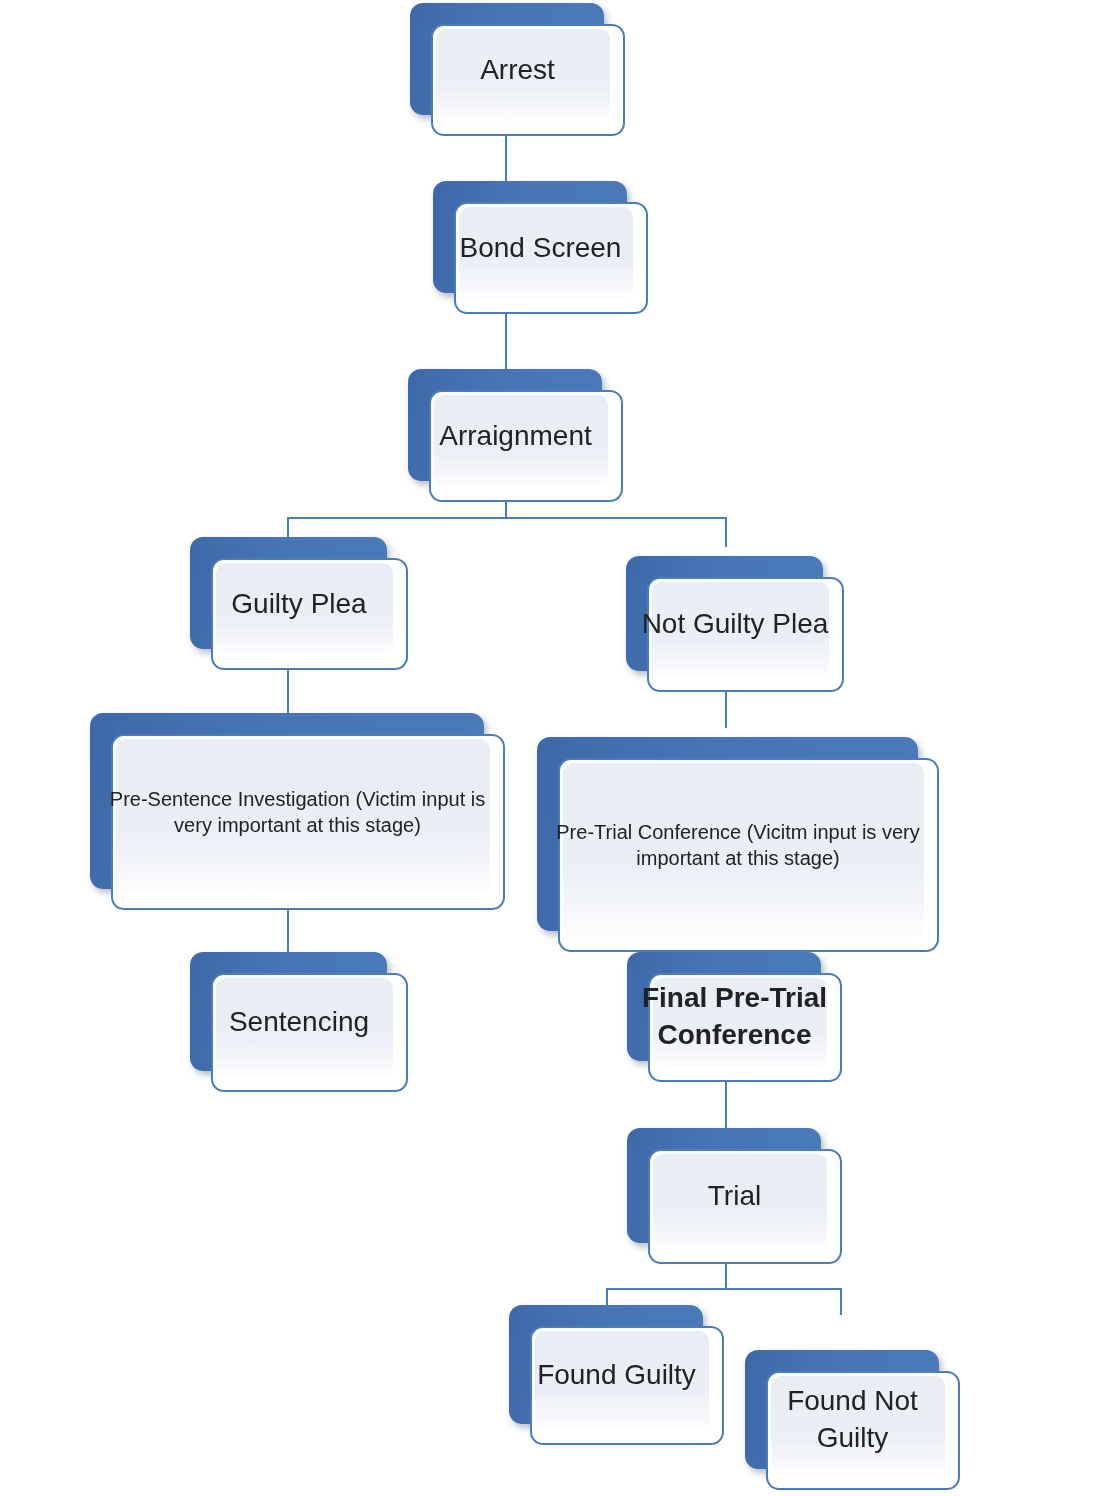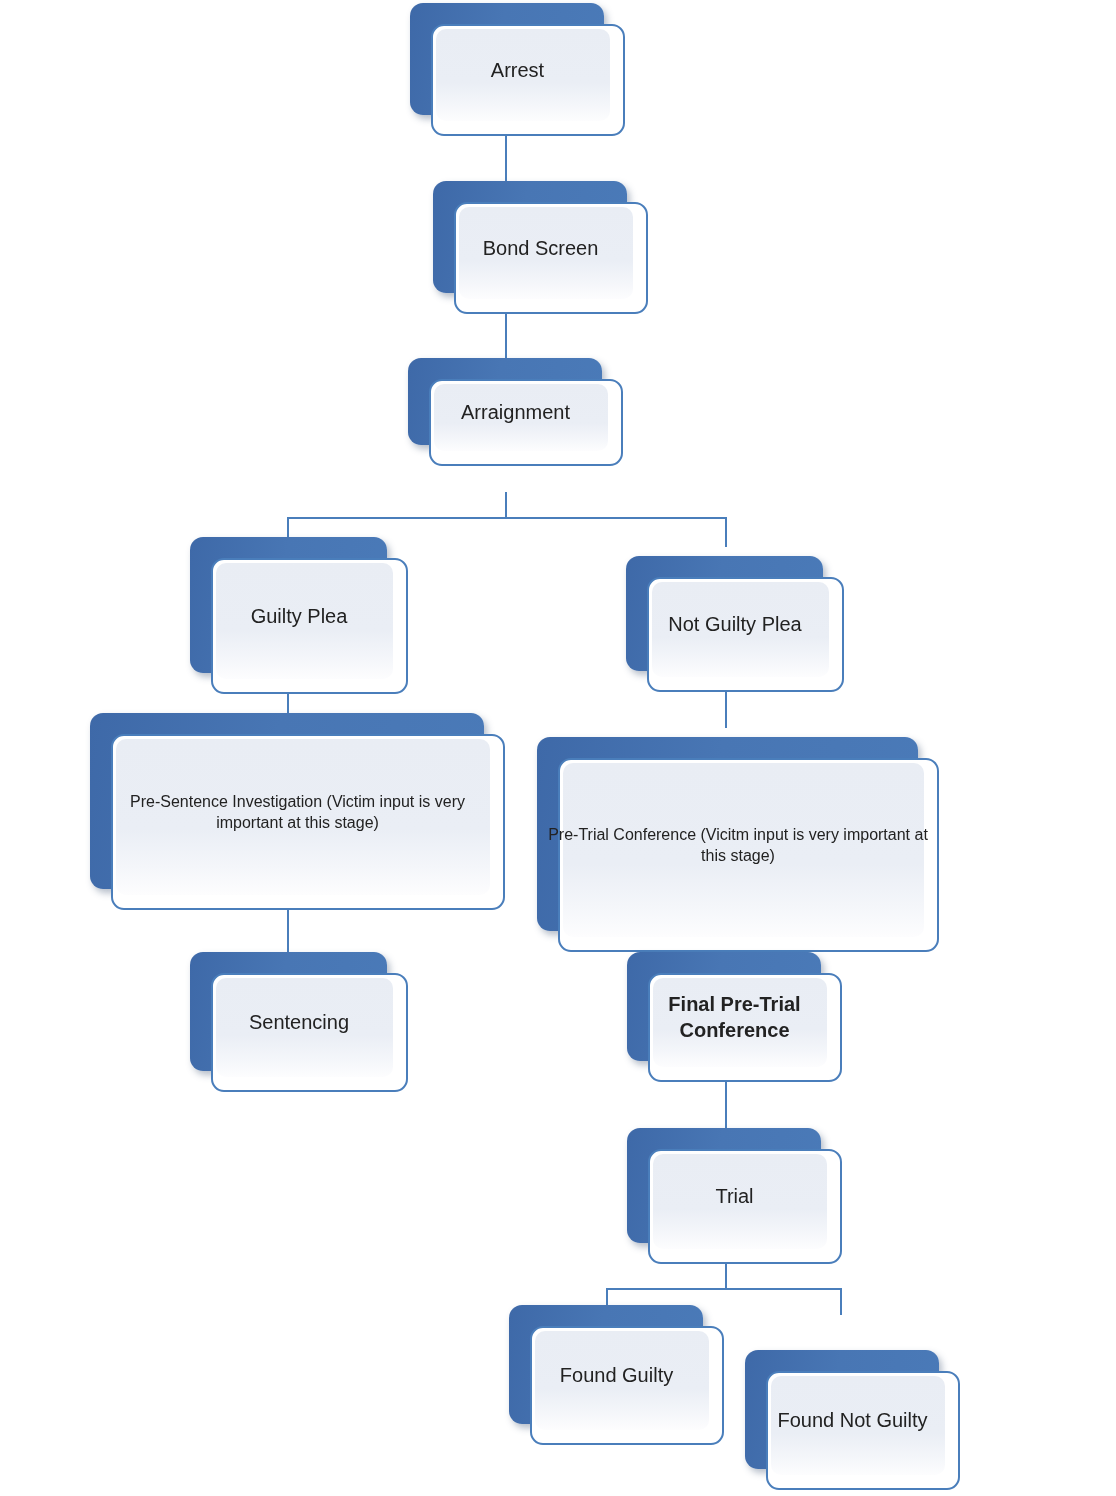--- a/index.html
+++ b/index.html
@@ -68,27 +68,27 @@
     border-radius: 10px;
   }
   .node .label {
     position: absolute;
     left: 10px;
     right: 10px;
     top: 50%;
     transform: translateY(-50%);
     text-align: center;
     color: #222222;
-    font-size: 20px;
+    font-size: 28px;
     line-height: 1.32;
     font-family: "Liberation Sans", sans-serif;
     z-index: 2;
     white-space: pre-line;
   }
-  .node.wide .label { font-size: 16px; }
+  .node.wide .label { font-size: 20px; }
 </style>
 </head>
 <body>
 
 <div id="canvas">
 
   <div class="conn v" style="left:505px; top:133px; height:58px;"></div>
 
   <div class="conn v" style="left:505px; top:312px; height:58px;"></div>
 
@@ -119,29 +119,29 @@
   </div>
 
   <div class="node" style="left:433px; top:181px; width:215px; height:133px;">
     <div class="plate"></div>
     <div class="card">
       <div class="inner"></div>
     </div>
     <div class="label">Bond Screen</div>
   </div>
 
-  <div class="node" style="left:408px; top:358px; width:215px; height:108px;">
+  <div class="node" style="left:408px; top:369px; width:215px; height:133px;">
     <div class="plate"></div>
     <div class="card">
       <div class="inner"></div>
     </div>
     <div class="label">Arraignment</div>
   </div>
 
-  <div class="node" style="left:190px; top:537px; width:218px; height:157px;">
+  <div class="node" style="left:190px; top:537px; width:218px; height:133px;">
     <div class="plate"></div>
     <div class="card">
       <div class="inner"></div>
     </div>
     <div class="label">Guilty Plea</div>
   </div>
 
   <div class="node" style="left:626px; top:556px; width:218px; height:136px;">
     <div class="plate"></div>
     <div class="card">

